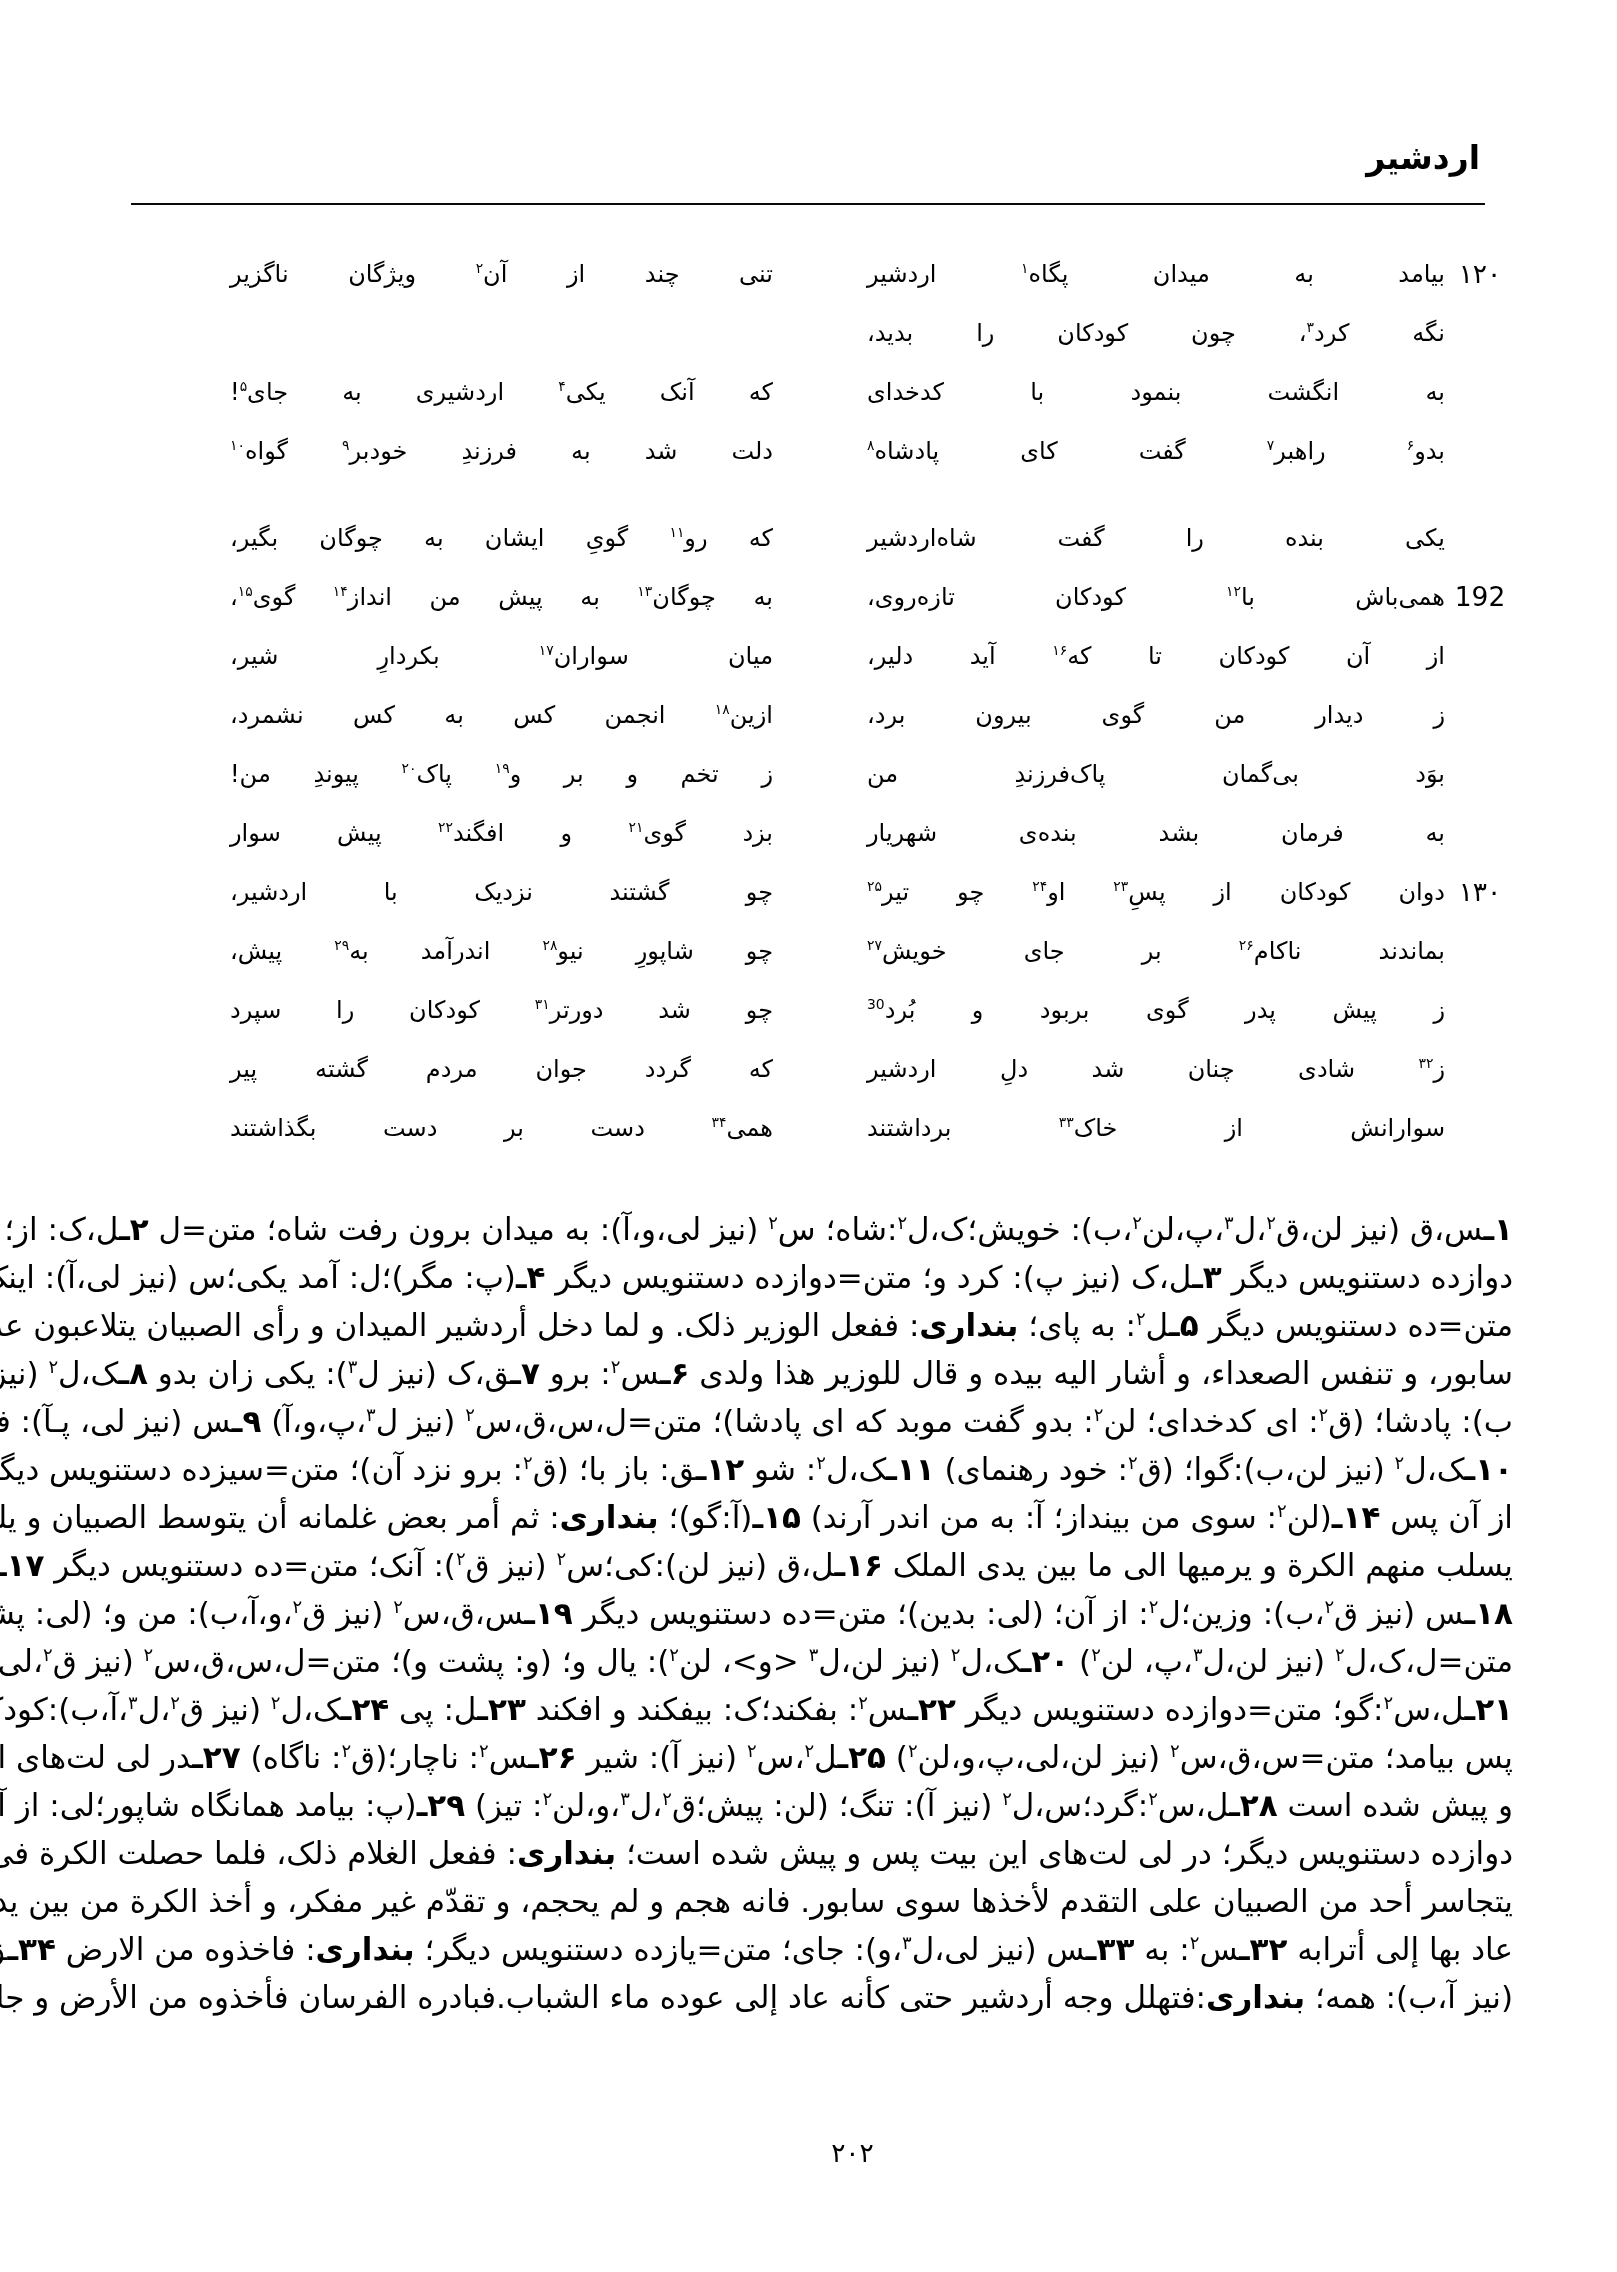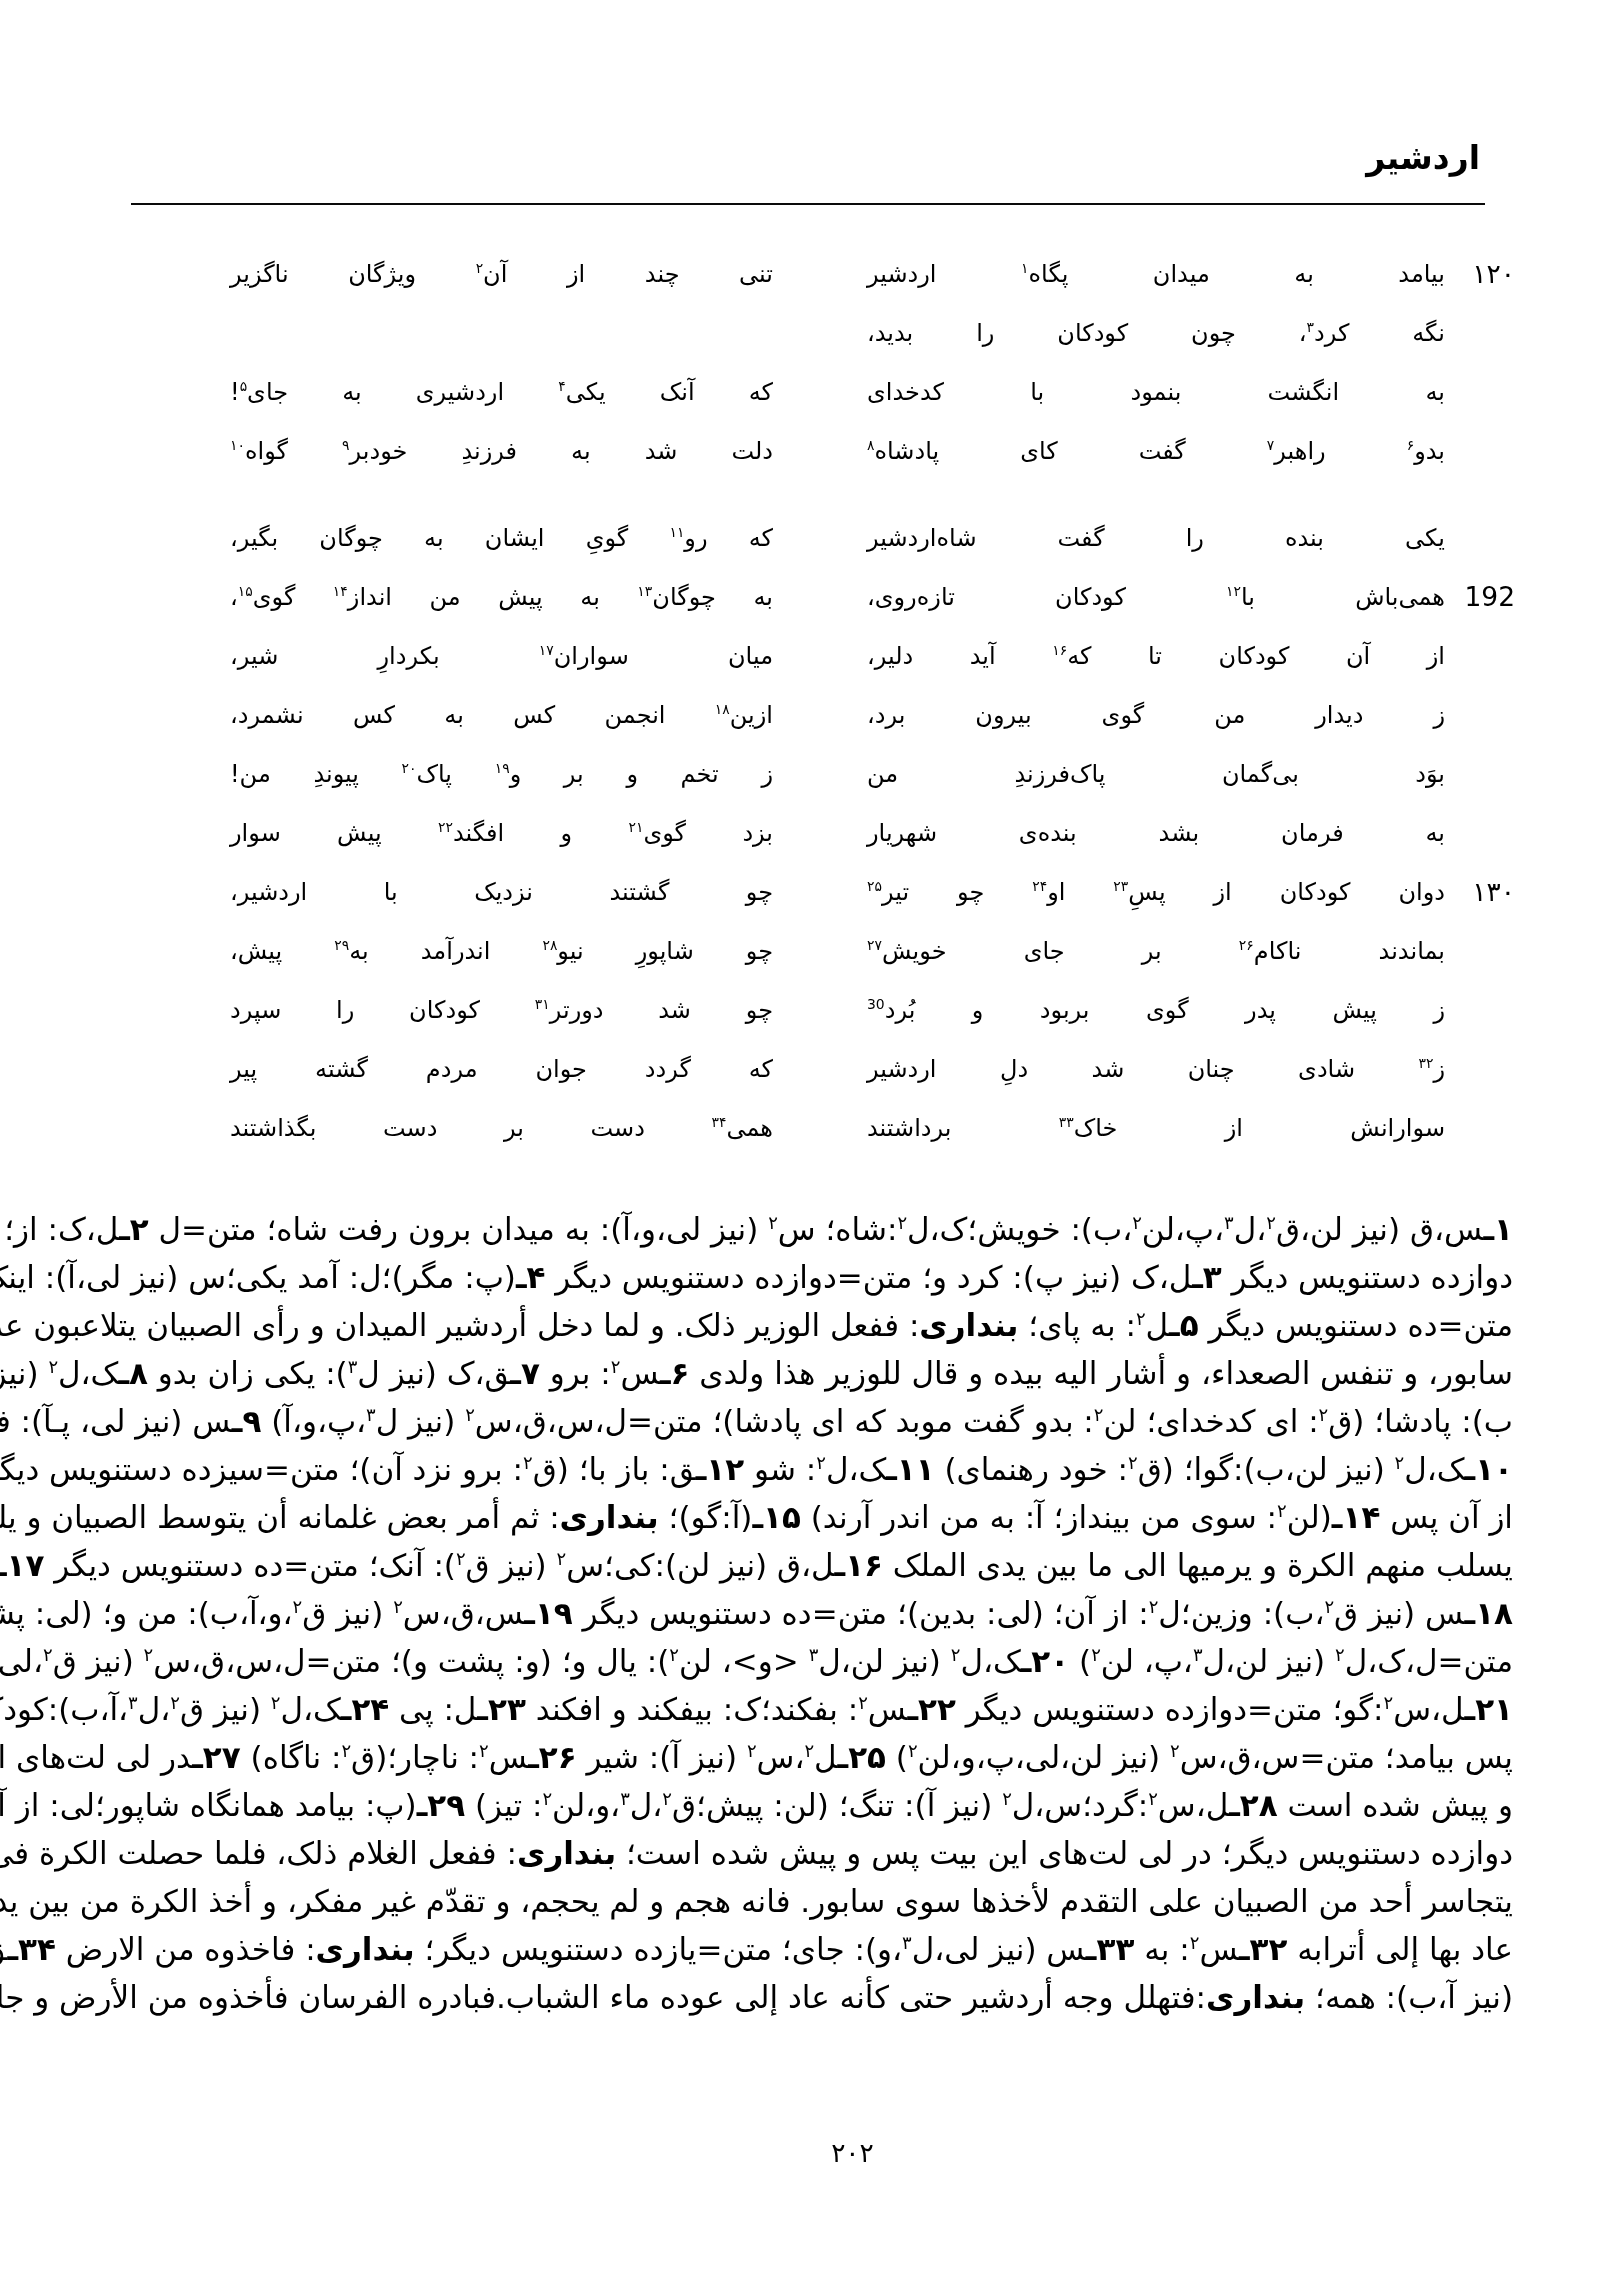--- a/index.html
+++ b/index.html
@@ -12,21 +12,21 @@
   }
   .header-rule{
     position:absolute;top:203px;left:131px;width:1354px;height:0;border-top:2.8px solid #0a0a0a;
   }
   .poem{
     position:absolute;top:244px;right:102px;width:1285px;direction:rtl;
   }
   .verse-row{display:flex;flex-direction:row;height:59px;align-items:center;direction:rtl;}
   .verse-row.gap-after{margin-bottom:28px;}
   .vnum{
-    flex:0 0 70px;width:70px;font-size:26.5px;text-align:right;direction:rtl;
+    flex:0 0 70px;width:70px;font-size:26.5px;text-align:center;direction:rtl;
   }
   .hemi{
     font-size:24px;direction:rtl;text-align:justify;text-align-last:justify;
     white-space:nowrap;overflow:visible;
   }
   .hemi.right{flex:0 0 578px;width:578px;}
   .hemi.left{flex:0 0 543px;width:543px;margin-right:94px;}
   .apparatus{
     position:absolute;top:1205px;left:105px;width:1408px;direction:rtl;
   }

